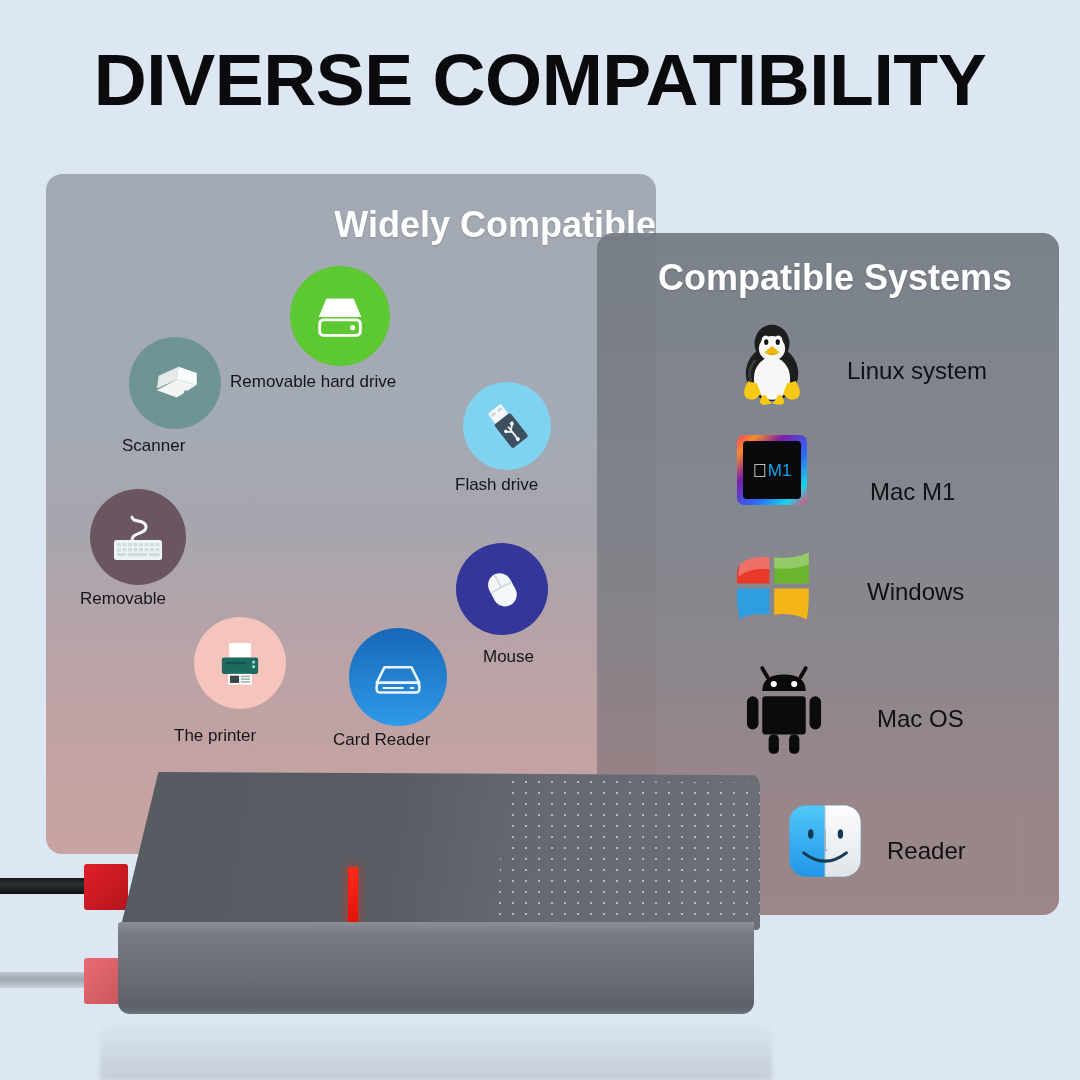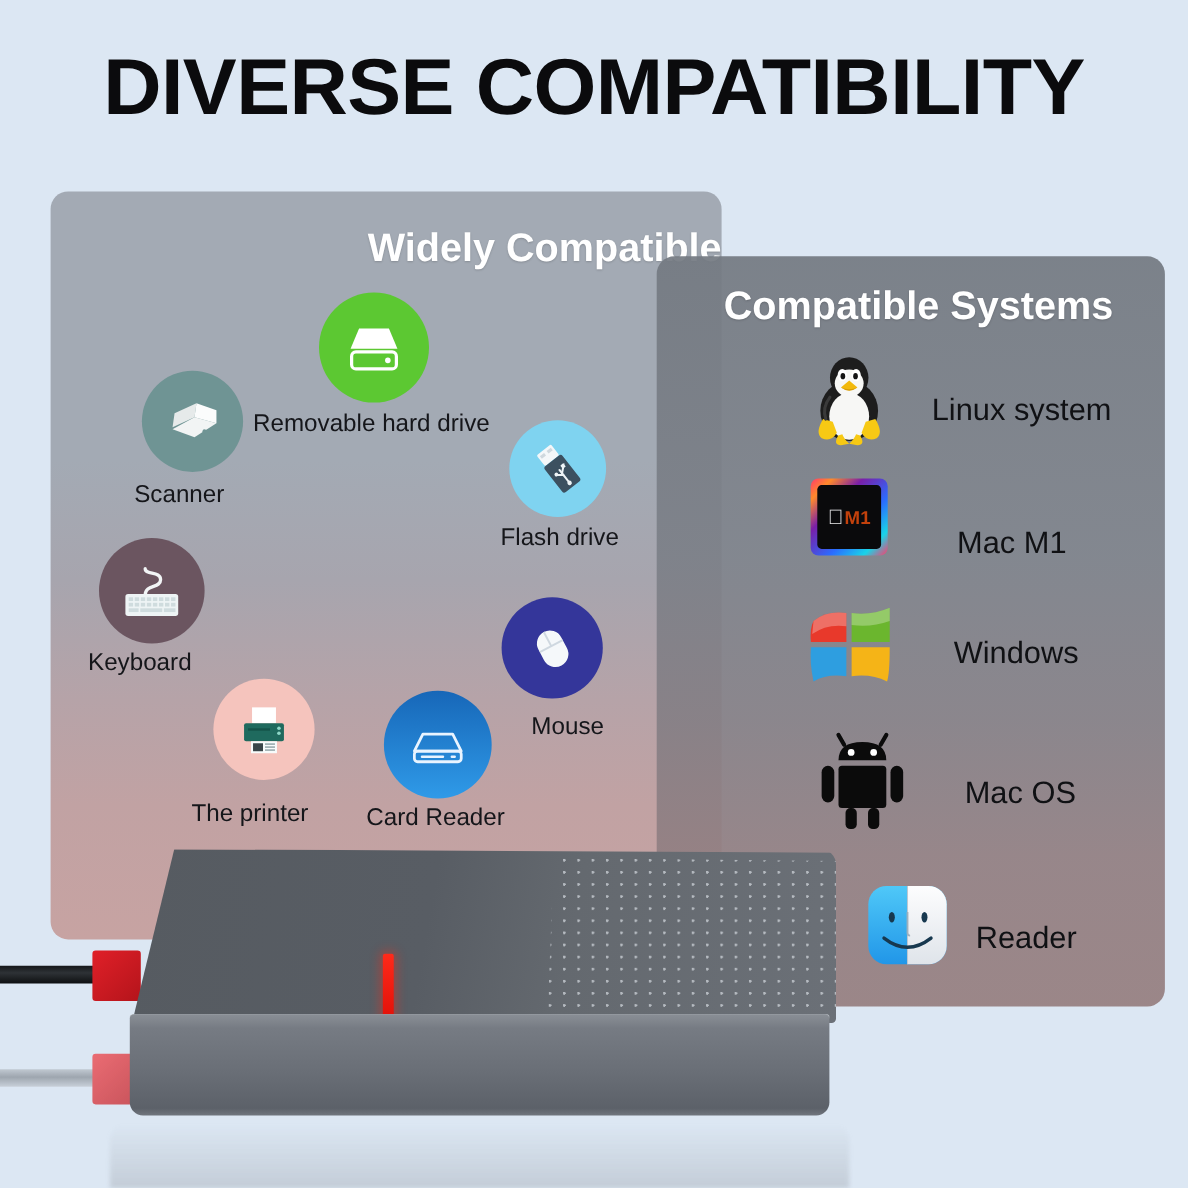--- a/index.html
+++ b/index.html
@@ -58,28 +58,28 @@
 
   
   .dev { position:absolute; }
   .dev-circle {
     position:absolute; border-radius:50%;
     display:flex; align-items:center; justify-content:center;
     overflow:hidden;
   }
   .dev-label {
     position:absolute; white-space:nowrap;
-    color:#15161a; font-size:22px; font-weight:400;
+    color:#15161a; font-size:17px; font-weight:400;
   }
 
   
   .sys-icon { position:absolute; display:flex; align-items:center; justify-content:center; }
   .sys-label {
     position:absolute; white-space:nowrap;
-    color:#101114; font-size:28px;
+    color:#101114; font-size:24px;
   }
 
   
   #hub { position:absolute; left:100px; top:772px; width:672px; height:260px; }
   .hub-top {
     position:absolute; left:20px; top:0; width:640px; height:158px;
     background:linear-gradient(100deg,#565b61 0%,#585d64 42%,#64696f 62%,#6b7077 100%);
     border-radius:14px 14px 4px 4px;
     clip-path: polygon(6% 0%, 100% 2%, 100% 100%, 0% 100%);
   }
@@ -203,21 +203,21 @@
             <rect x="33" y="43" width="4" height="3.4"></rect>
               <rect x="38.5" y="43" width="4" height="3.4"></rect>
             <rect x="44" y="43" width="4" height="3.4"></rect>
               <rect x="49.5" y="43" width="4" height="3.4"></rect>
             <rect x="11" y="48" width="9" height="3.4"></rect>
               <rect x="21.5" y="48" width="20" height="3.4"></rect>
             <rect x="43" y="48" width="10.5" height="3.4"></rect>
           </g>
         </svg>
       </div>
-      <div class="dev-label" style="left:34px; top:415px;">Keyboard</div>
+      <div class="dev-label" style="left:34px; top:415px;">Removable</div>
     </div>
 
     <div class="dev">
       <div class="dev-circle" style="left:410px; top:369px; width:92px; height:92px; background:#34369a;">
         <svg viewBox="0 0 64 64" width="58" height="58" aria-hidden="true">
           <g transform="rotate(-28 32 32)">
             <rect x="19" y="14" width="26" height="38" rx="13" fill="#f5f8fa"></rect>
             <path d="M32 14 V30" stroke="#cfd8e0" stroke-width="2"></path>
             <path d="M19 30 H45" stroke="#cfd8e0" stroke-width="2"></path>
           </g>
@@ -284,21 +284,21 @@
     </div>
     <div class="sys-label" style="left:250px; top:124px;">Linux system</div>
 
     <div class="sys-icon" style="left:140px; top:202px; width:70px; height:70px;">
       <div style="width:70px;height:70px;border-radius:7px;
                   background:linear-gradient(135deg,#ff3b6b 0%,#ff8a2b 14%,#7a1fa8 34%,#2b6bff 62%,#19d4e8 84%,#ff3b6b 100%);
                   display:flex;align-items:center;justify-content:center;">
         <div style="width:58px;height:58px;border-radius:4px;background:#0a0a0c;
                     display:flex;align-items:center;justify-content:center;gap:1px;">
           <span style="color:#e8e8ea;font-size:19px;line-height:1;"></span>
-          <span style="color:#c2410c;font-size:17px;font-weight:bold;line-height:1;">M1</span>
+          <span style="color:#0ea5e9;font-size:17px;font-weight:normal;line-height:1;">M1</span>
         </div>
       </div>
     </div>
     <div class="sys-label" style="left:273px; top:245px;">Mac M1</div>
 
     <div class="sys-icon" style="left:133px; top:312px; width:86px; height:82px;">
       <svg viewBox="0 0 72 68" width="86" height="82" aria-hidden="true">
         <path d="M8 16 Q18 8 33 10 L33 32 L6 32 Q5 22 8 16 Z" fill="#e8392b"></path>
         <path d="M37 10 Q52 12 66 6 L66 32 L37 32 Z" fill="#6bb62e"></path>
         <path d="M6 36 L33 36 L33 58 Q18 56 8 62 Q5 48 6 36 Z" fill="#2e9ee0"></path>

